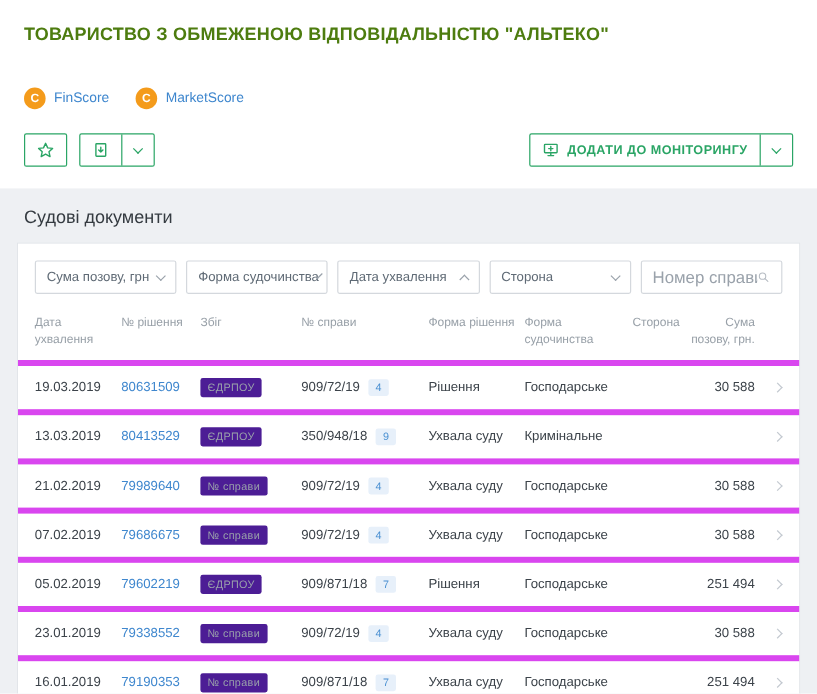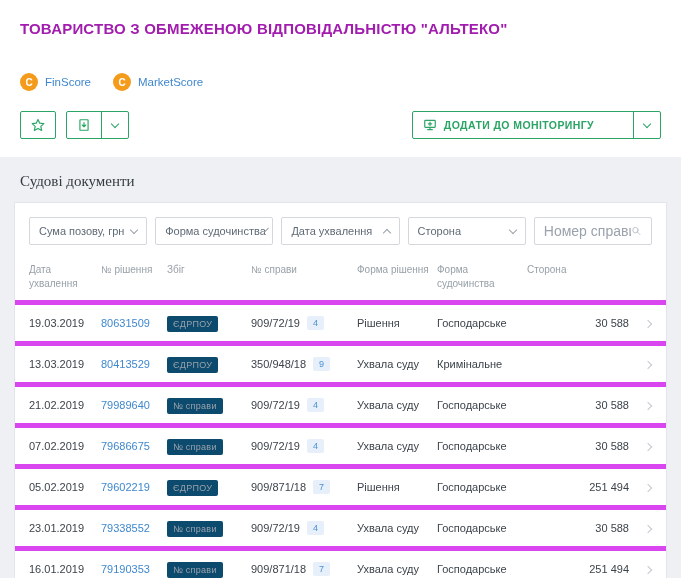--- a/index.html
+++ b/index.html
@@ -5,59 +5,58 @@
   * { box-sizing: border-box; margin: 0; padding: 0; }
   html, body { width: 681px; height: 578px; overflow: hidden; }
   body {
     background: #eef0f3;
     font-family: "Liberation Sans", sans-serif;
     color: #3c434a;
   }
   
   .topbar { background: #fff; padding: 20px 20px 18px 20px; }
   .company-title {
-    font-size: 15px; font-weight: bold; color: #a21caf; letter-spacing: .2px;
+    font-size: 15px; font-weight: bold; color: #4d7c0f; letter-spacing: .2px;
   }
   .scores-row { margin-top: 36px; display: flex; align-items: center; }
   .score { display: inline-flex; align-items: center; gap: 7px; margin-right: 22px; cursor: pointer; }
   .score-circle {
     width: 18px; height: 18px; border-radius: 50%;
     background: #f49b1b; color: #fff; font-size: 10px; font-weight: bold;
     display: flex; align-items: center; justify-content: center;
   }
   .score-label { color: #3f87ce; font-size: 11.5px; }
   .actions-row { margin-top: 20px; display: flex; align-items: center; }
   .btn-group {
     display: inline-flex; align-items: stretch; height: 28px;
     border: 1px solid #2aa565; border-radius: 2px; background: #fff; margin-right: 10px;
     cursor: pointer;
   }
   .btn-seg {
     display: flex; align-items: center; justify-content: center;
     padding: 0 10px;
   }
   .btn-seg + .btn-seg { border-left: 1px solid #2aa565; }
-  .btn-monitor-group { margin-left: auto; margin-right: 0; gap: 29px; }
+  .btn-monitor-group { margin-left: auto; margin-right: 0; }
   .btn-monitor-label {
     color: #2aa565; font-size: 10.5px; font-weight: bold; letter-spacing: .4px; margin-left: 7px;
     white-space: nowrap;
   }
   
   .chev { display: inline-block; width: 6px; height: 6px;
     border-right: 1.5px solid #9aa2ab; border-bottom: 1.5px solid #9aa2ab; }
   .chev-down { transform: rotate(45deg); margin-top: -3px; }
   .chev-up   { transform: rotate(-135deg); margin-top: 3px; }
   .chev-right{ transform: rotate(-45deg); border-color: #c3c9d0; }
   .chev-green{ border-color: #2aa565; }
   
   .content { padding: 0 14px; }
   .section-head {
     display: flex; align-items: flex-end; justify-content: space-between;
     padding: 16px 6px 12px 6px;
-    font-family: Liberation Serif, serif;
   }
   .section-title { font-size: 15px; font-weight: 500; color: #353b41; }
   .section-updated { font-size: 10.5px; color: #9aa2ab; white-space: nowrap; }
   .card { background: #fff; border: 1px solid #e2e5e9; }
   
   .filters { display: flex; gap: 8px; padding: 14px; }
   .filter {
     flex: 1; height: 28px; border: 1px solid #d4d8dd; border-radius: 2px;
     display: flex; align-items: center; justify-content: space-between;
     padding: 0 9px; font-size: 11px; color: #5f6a75; background: #fff; cursor: pointer;
@@ -84,21 +83,21 @@
   .col-match { width: 84px; }
   .col-case { width: 106px; display: flex; align-items: center; gap: 7px; }
   .col-dform { width: 80px; }
   .col-pform { width: 90px; }
   .col-party { width: 42px; }
   .col-amount { width: 60px; text-align: right; padding-right: 0; }
   .col-arrow { width: 24px; text-align: right; padding-right: 2px; }
   .thead .col-amount { text-align: right; }
   .link { color: #3f87ce; text-decoration: none; }
   .badge {
-    background: #0c4a6e; color: #9aa2ab; font-size: 9px;
+    background: #4c1d95; color: #9aa2ab; font-size: 9px;
     padding: 3px 6px; border-radius: 2px; letter-spacing: .3px; white-space: nowrap;
   }
   .count {
     background: #e7f0fa; color: #4a90d2; font-size: 9px;
     padding: 2px 6px; border-radius: 2px;
   }
   .icon-svg { display: block; }
 </style>
 </head>
 <body>
@@ -187,20 +186,21 @@
     </div>
 
     <div class="thead">
       <div class="c col-date">Дата ухвалення</div>
       <div class="c col-decision">№ рішення</div>
       <div class="c col-match">Збіг</div>
       <div class="c col-case">№ справи</div>
       <div class="c col-dform">Форма рішення</div>
       <div class="c col-pform">Форма судочинства</div>
       <div class="c col-party">Сторона</div>
+      <div class="c col-amount">Сума позову, грн.</div>
       <div class="c col-arrow"></div>
     </div>
 
     <div class="trow">
       <div class="c col-date">19.03.2019</div>
       <div class="c col-decision"><a href="#" class="link">80631509</a></div>
       <div class="c col-match"><span class="badge">ЄДРПОУ</span></div>
       <div class="c col-case">
           <span>909/72/19</span>
           <span class="count">4</span>

